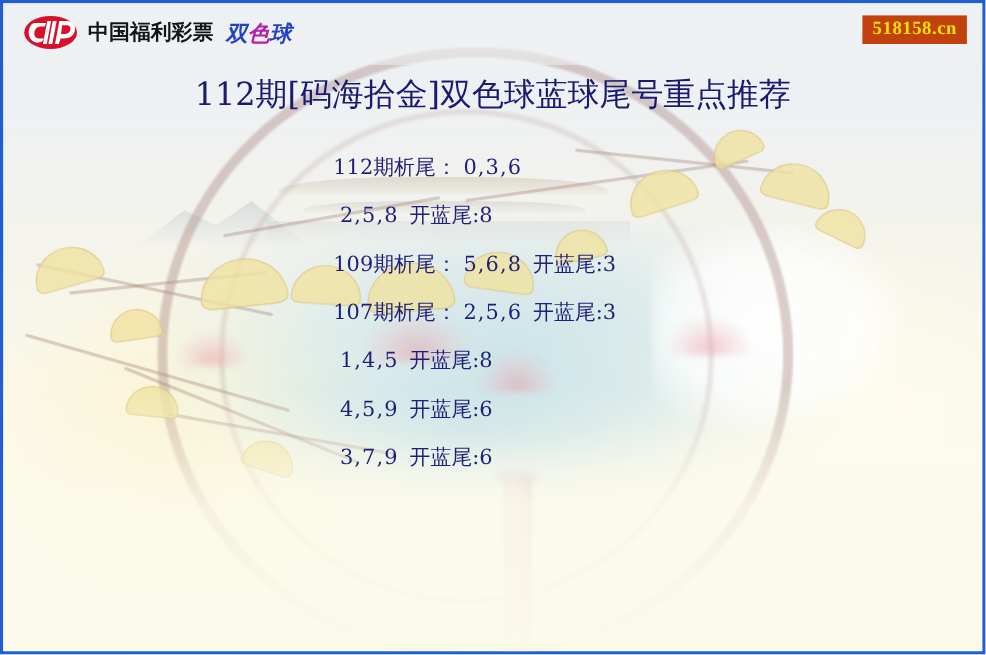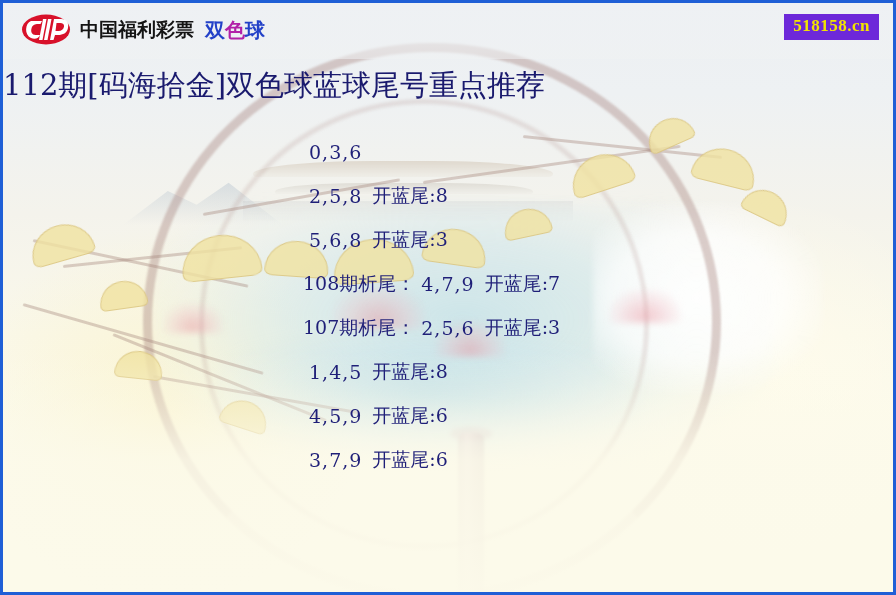--- a/index.html
+++ b/index.html
@@ -223,46 +223,47 @@
     font-size: 19px;
     font-weight: bold;
     color: #141414;
     letter-spacing: 0px;
     line-height: 1;
   }
   .brand-ssq {
     font-family: "DejaVu Sans", "Liberation Sans", sans-serif;
     font-size: 20px;
     font-weight: bold;
+    font-style: italic;
     line-height: 1;
     margin-left: 2px;
   }
   .brand-ssq .c1 { color: #2341c8; }
   .brand-ssq .c2 { color: #b221a8; }
   .brand-ssq .c3 { color: #2341c8; }
 
   .site-badge {
     position: absolute;
     right: 14px; top: 11px;
-    background: #6d28d9;
+    background: #c2410c;
     color: #f2e400;
     font-family: "Liberation Serif", "DejaVu Serif", serif;
     font-size: 17px;
     font-weight: bold;
     letter-spacing: 0.5px;
     padding: 3px 9px 4px 9px;
     line-height: 1.1;
     z-index: 6;
   }
 
   
   .page-title {
     position: absolute;
     left: 0; right: 0; top: 63px;
-    text-align: left;
+    text-align: center;
     font-family: "DejaVu Serif", "Liberation Serif", serif;
     font-size: 29px;
     color: #1a1a6e;
     letter-spacing: 0px;
     z-index: 6;
     white-space: nowrap;
   }
 
   
   .rows {
@@ -359,35 +360,32 @@
     <span class="brand-cn">中国福利彩票</span>
     <span class="brand-ssq"><span class="c1">双</span><span class="c2">色</span><span class="c3">球</span></span>
   </div>
 
   <div class="site-badge">518158.cn</div>
 
   <div class="page-title">112期[码海拾金]双色球蓝球尾号重点推荐</div>
 
   <div class="rows" id="rows">
       <div class="row">
+        <span class="issue">112期析尾：</span>
         <span class="tails">0,3,6</span>
         <span class="opened"></span>
       </div>
       <div class="row">
         <span class="tails">2,5,8</span>
         <span class="opened">开蓝尾:8</span>
       </div>
       <div class="row">
+        <span class="issue">109期析尾：</span>
         <span class="tails">5,6,8</span>
         <span class="opened">开蓝尾:3</span>
-      </div>
-      <div class="row">
-        <span class="issue">108期析尾：</span>
-        <span class="tails">4,7,9</span>
-        <span class="opened">开蓝尾:7</span>
       </div>
       <div class="row">
         <span class="issue">107期析尾：</span>
         <span class="tails">2,5,6</span>
         <span class="opened">开蓝尾:3</span>
       </div>
       <div class="row">
         <span class="tails">1,4,5</span>
         <span class="opened">开蓝尾:8</span>
       </div>

